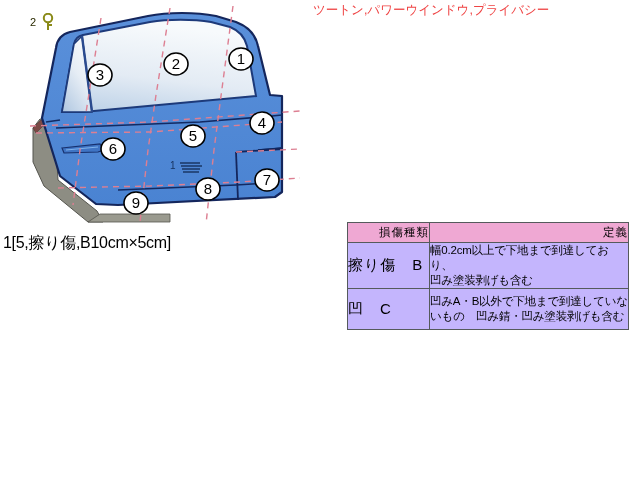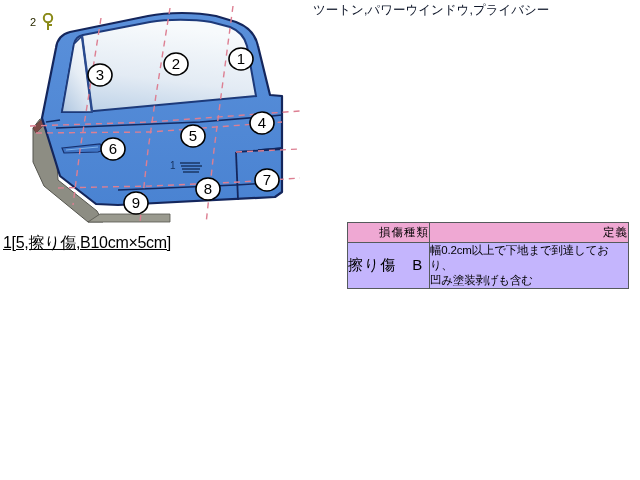--- a/index.html
+++ b/index.html
@@ -19,21 +19,21 @@
   }
 
   
   #header-caption {
     position: absolute;
     left: 313px;
     top: 2px;
     font-size: 12.5px;
     letter-spacing: 0px;
     white-space: nowrap;
-    color: #0f172a;
+    color: #ef4444;
   }
 
   
   #door-diagram {
     position: absolute;
     left: 0px;
     top: 0px;
     width: 320px;
     height: 235px;
   }
@@ -84,21 +84,21 @@
   
   #damage-notes {
     position: absolute;
     left: 3px;
     top: 233px;
     font-size: 16px;
     line-height: 19px;
     color: #000;
     white-space: nowrap;
   }
-  #damage-notes div { letter-spacing: -0.3px; text-decoration: underline; }
+  #damage-notes div { letter-spacing: -0.3px; }
 
   
   #definition-table {
     position: absolute;
     left: 347px;
     top: 222px;
     width: 282px;
     border-collapse: collapse;
     table-layout: fixed;
     font-size: 11.5px;
@@ -303,14 +303,21 @@
       <td class="cell-type">擦り傷　B</td>
       <td class="cell-def">
         <span>幅0.2cm以上で下地まで到達しており、</span>
         <span>凹み塗装剥げも含む</span>
       </td>
     </tr>
 
 
 
 
+    <tr class="tbl-row white">
+      <td class="cell-type">凹　C</td>
+      <td class="cell-def">
+        <span>凹みA・B以外で下地まで到達していな</span>
+        <span>いもの　凹み錆・凹み塗装剥げも含む</span>
+      </td>
+    </tr>
   </tbody>
 </table>
 
 </body></html>

